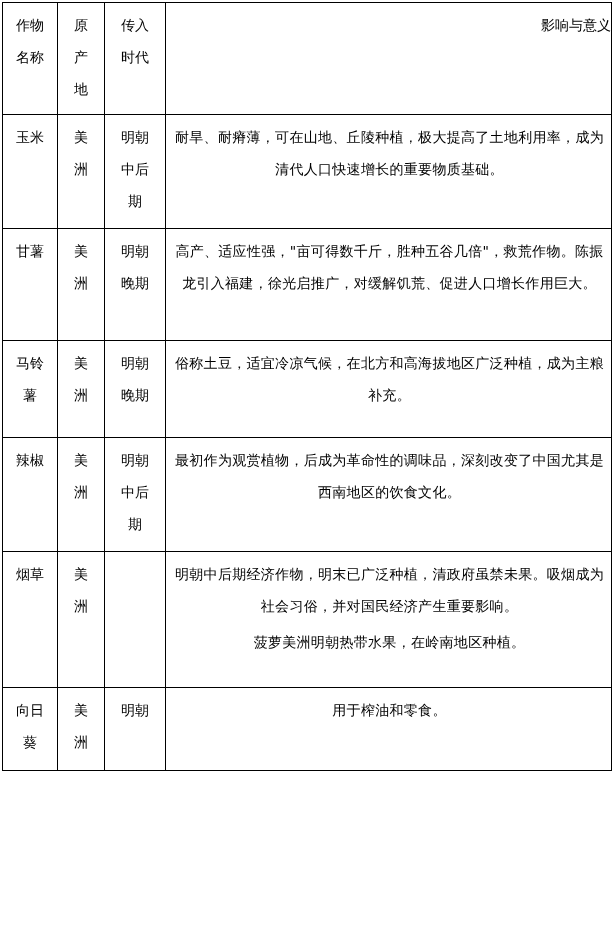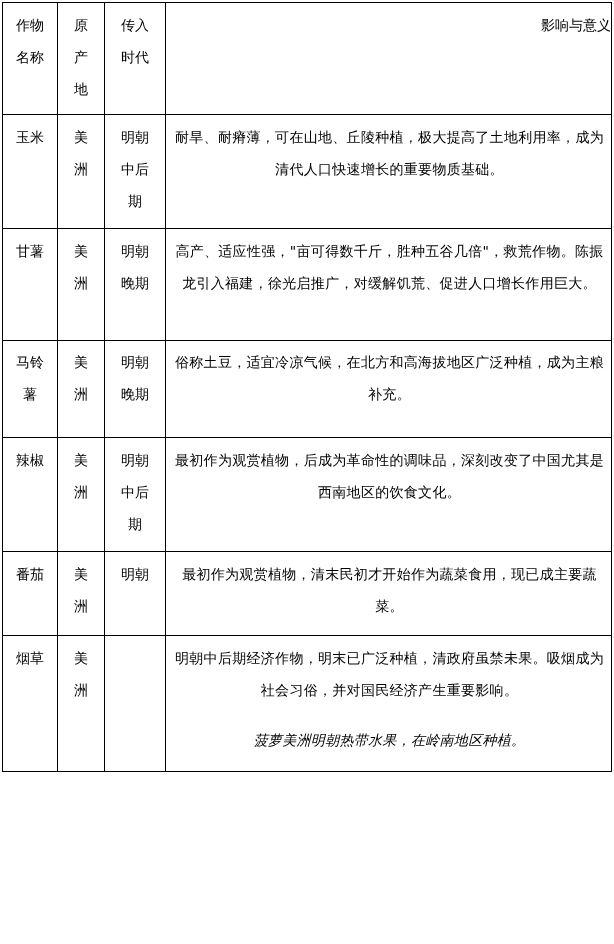--- a/index.html
+++ b/index.html
@@ -38,21 +38,21 @@
       text-align: center;
       white-space: pre-line;
     }
     .cell-inner.c1i { padding-left: 2px; padding-right: 2px; }
     .desc-inner {
       padding: 6px 6px 0 8px;
       text-align: center;
       letter-spacing: 0.3px;
     }
     .desc-para { display: block; }
-    .desc-para + .desc-para { margin-top: 18px; font-style: italic; }
+    .desc-para + .desc-para { margin-top: 4px; }
     .header-desc {
       text-align: right;
       padding-top: 6px;
     }
   </style>
 </head>
 <body>
 
 <table class="crops">
   <colgroup>
@@ -113,21 +113,21 @@
           <div class="cell-inner">明朝
 晚期</div>
         </td>
     <td>
           <div class="desc-inner">
             <span class="desc-para">高产、适应性强，"亩可得数千斤，胜种五谷几倍"，救荒作物。陈振龙引入福建，徐光启推广，对缓解饥荒、促进人口增长作用巨大。</span>
           </div>
         </td>
   </tr>
 
-  <tr style="height:97px;font-family:Liberation Serif, serif;">
+  <tr style="height:97px;">
     <td>
           <div class="cell-inner c1i">马铃
 薯</div>
         </td>
     <td>
           <div class="cell-inner">美
 洲</div>
         </td>
     <td>
           <div class="cell-inner">明朝
@@ -154,51 +154,52 @@
 中后
 期</div>
         </td>
     <td>
           <div class="desc-inner">
             <span class="desc-para">最初作为观赏植物，后成为革命性的调味品，深刻改变了中国尤其是西南地区的饮食文化。</span>
           </div>
         </td>
   </tr>
 
-  <tr style="height:84px;">
-    <td>
-          <div class="cell-inner c1i">番茄</div>
-        </td>
-    <td>
-          <div class="cell-inner">美
-洲</div>
-        </td>
-    <td>
-          <div class="cell-inner">明朝</div>
-        </td>
-    <td>
-          <div class="desc-inner">
-            <span class="desc-para">最初作为观赏植物，清末民初才开始作为蔬菜食用，现已成主要蔬菜。</span>
-          </div>
-        </td>
-  </tr>
 
   <tr style="height:136px;">
     <td>
           <div class="cell-inner c1i">烟草</div>
         </td>
     <td>
           <div class="cell-inner">美
 洲</div>
         </td>
     <td>
           <div class="cell-inner"></div>
         </td>
     <td>
           <div class="desc-inner">
       <span class="desc-para">明朝中后期经济作物，明末已广泛种植，清政府虽禁未果。吸烟成为社会习俗，并对国民经济产生重要影响。</span>
       <span class="desc-para">菠萝美洲明朝热带水果，在岭南地区种植。</span>
     </div>
         </td>
   </tr>
 
+  <tr style="height:83px;">
+    <td>
+          <div class="cell-inner c1i">向日
+葵</div>
+        </td>
+    <td>
+          <div class="cell-inner">美
+洲</div>
+        </td>
+    <td>
+          <div class="cell-inner">明朝</div>
+        </td>
+    <td>
+          <div class="desc-inner">
+            <span class="desc-para">用于榨油和零食。</span>
+          </div>
+        </td>
+  </tr>
 </tbody>
   </table>
 
 </body></html>

